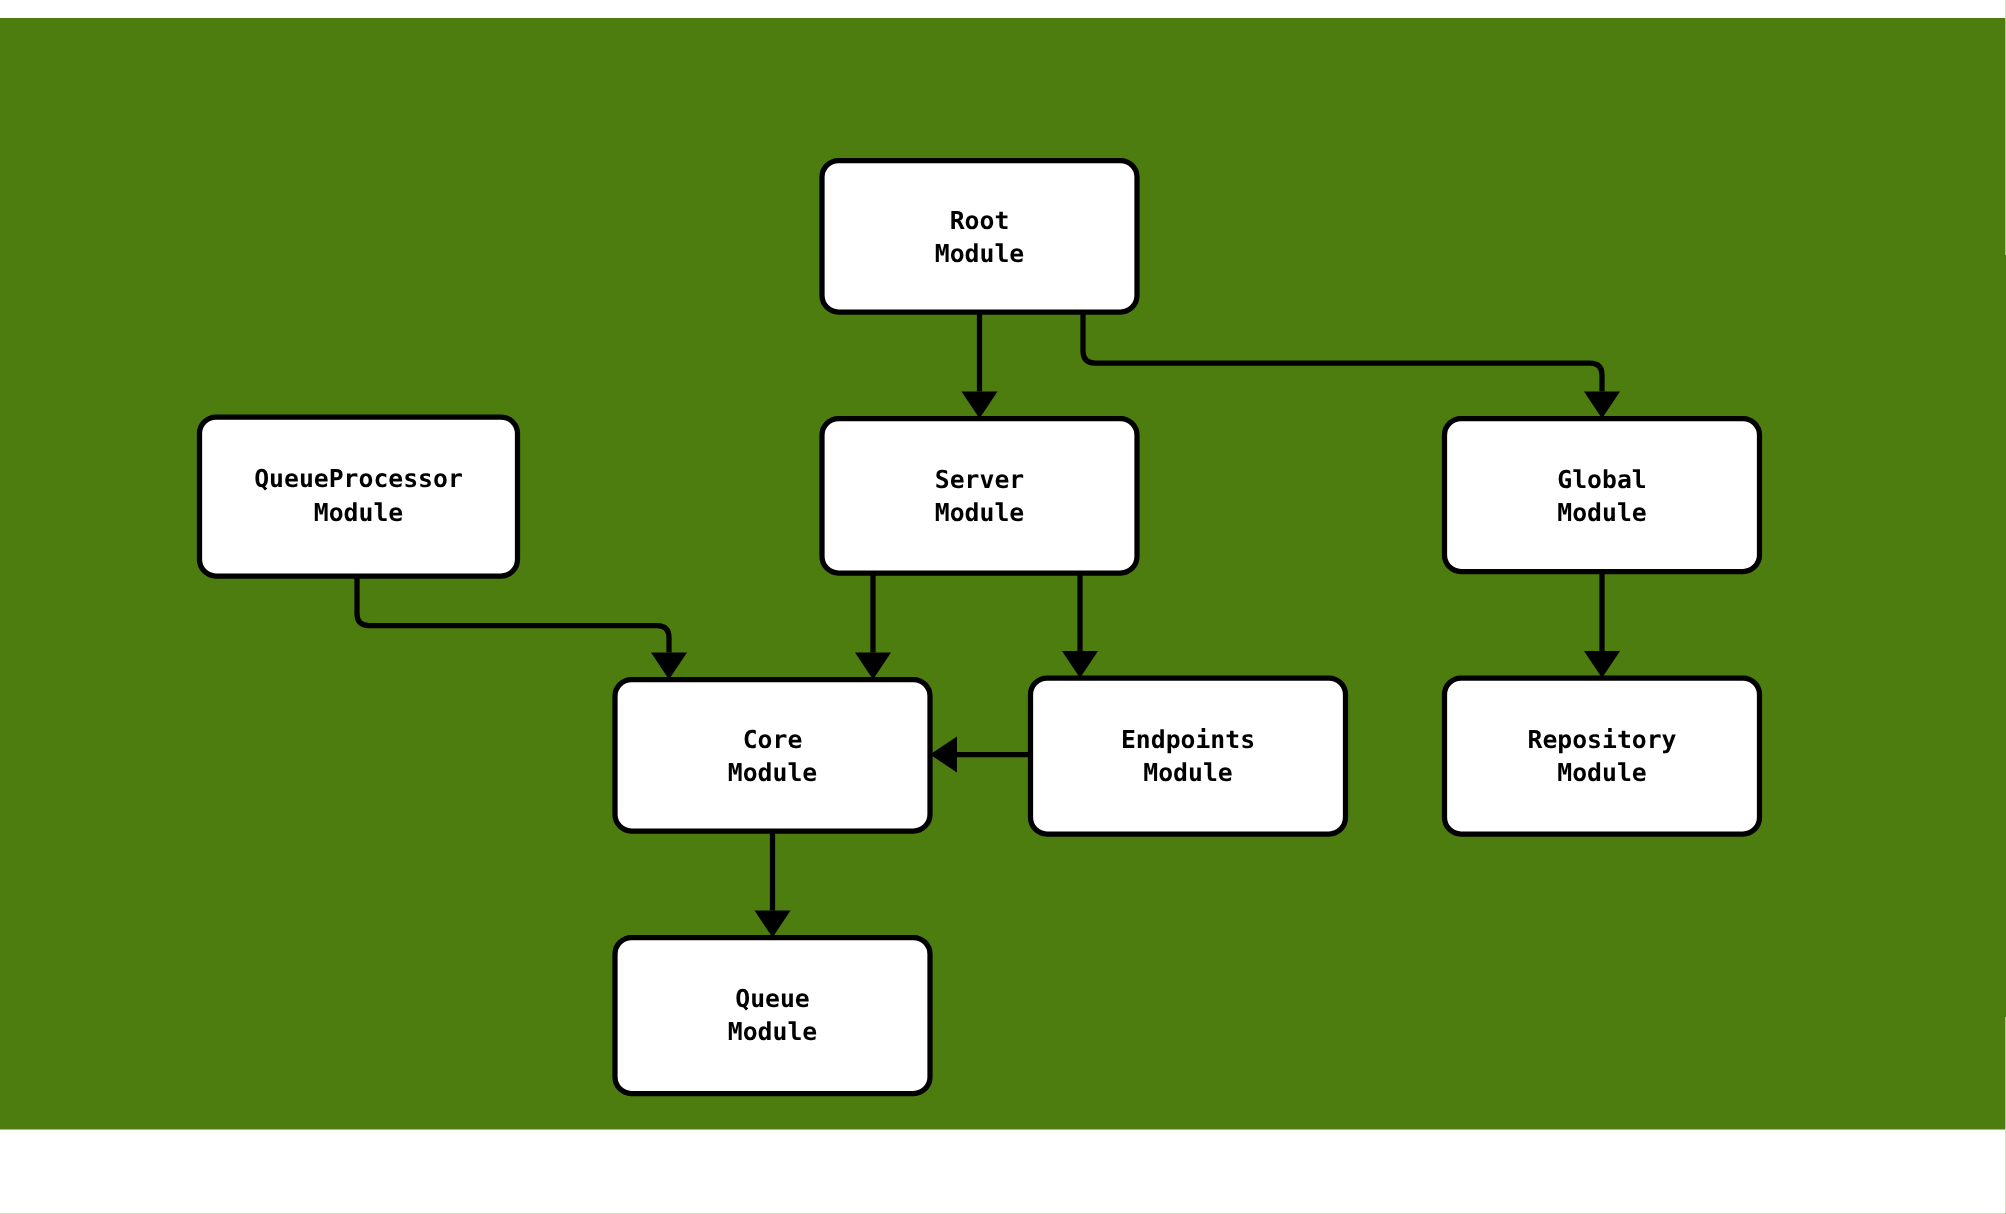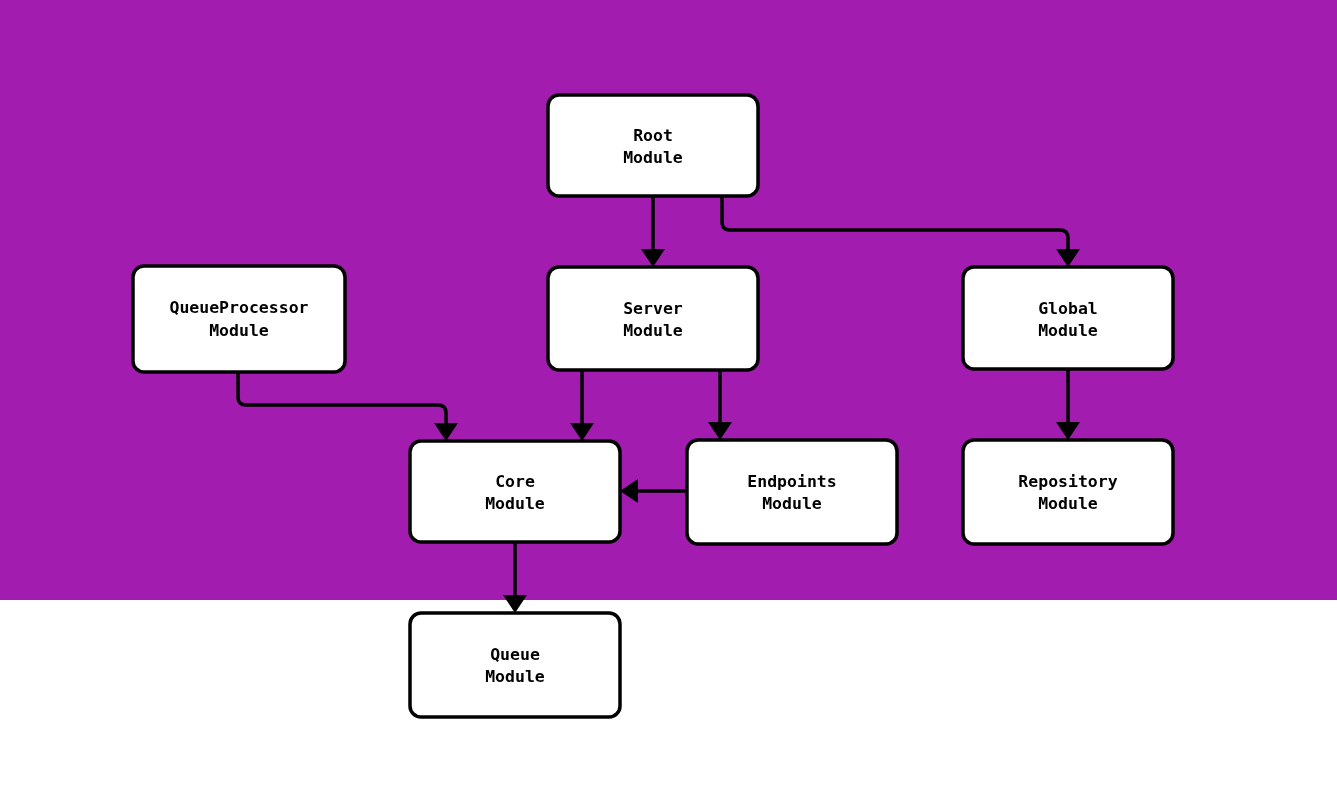--- a/index.html
+++ b/index.html
@@ -9,22 +9,23 @@
   }
   body {
     width: 1337px;
     height: 809px;
     overflow: hidden;
     font-family: "DejaVu Sans Mono", "Liberation Mono", monospace;
   }
   #diagram-canvas {
     position: relative;
     width: 1337px;
-    height: 600px;
-    background: #a21caf;
+    height: 741px;
+    background: #4d7c0f;
+    margin-top: 12px;
   }
   svg.diagram-svg {
     position: absolute;
     top: 0;
     left: 0;
     width: 1337px;
     height: 809px;
     display: block;
   }
   .node-rect {

